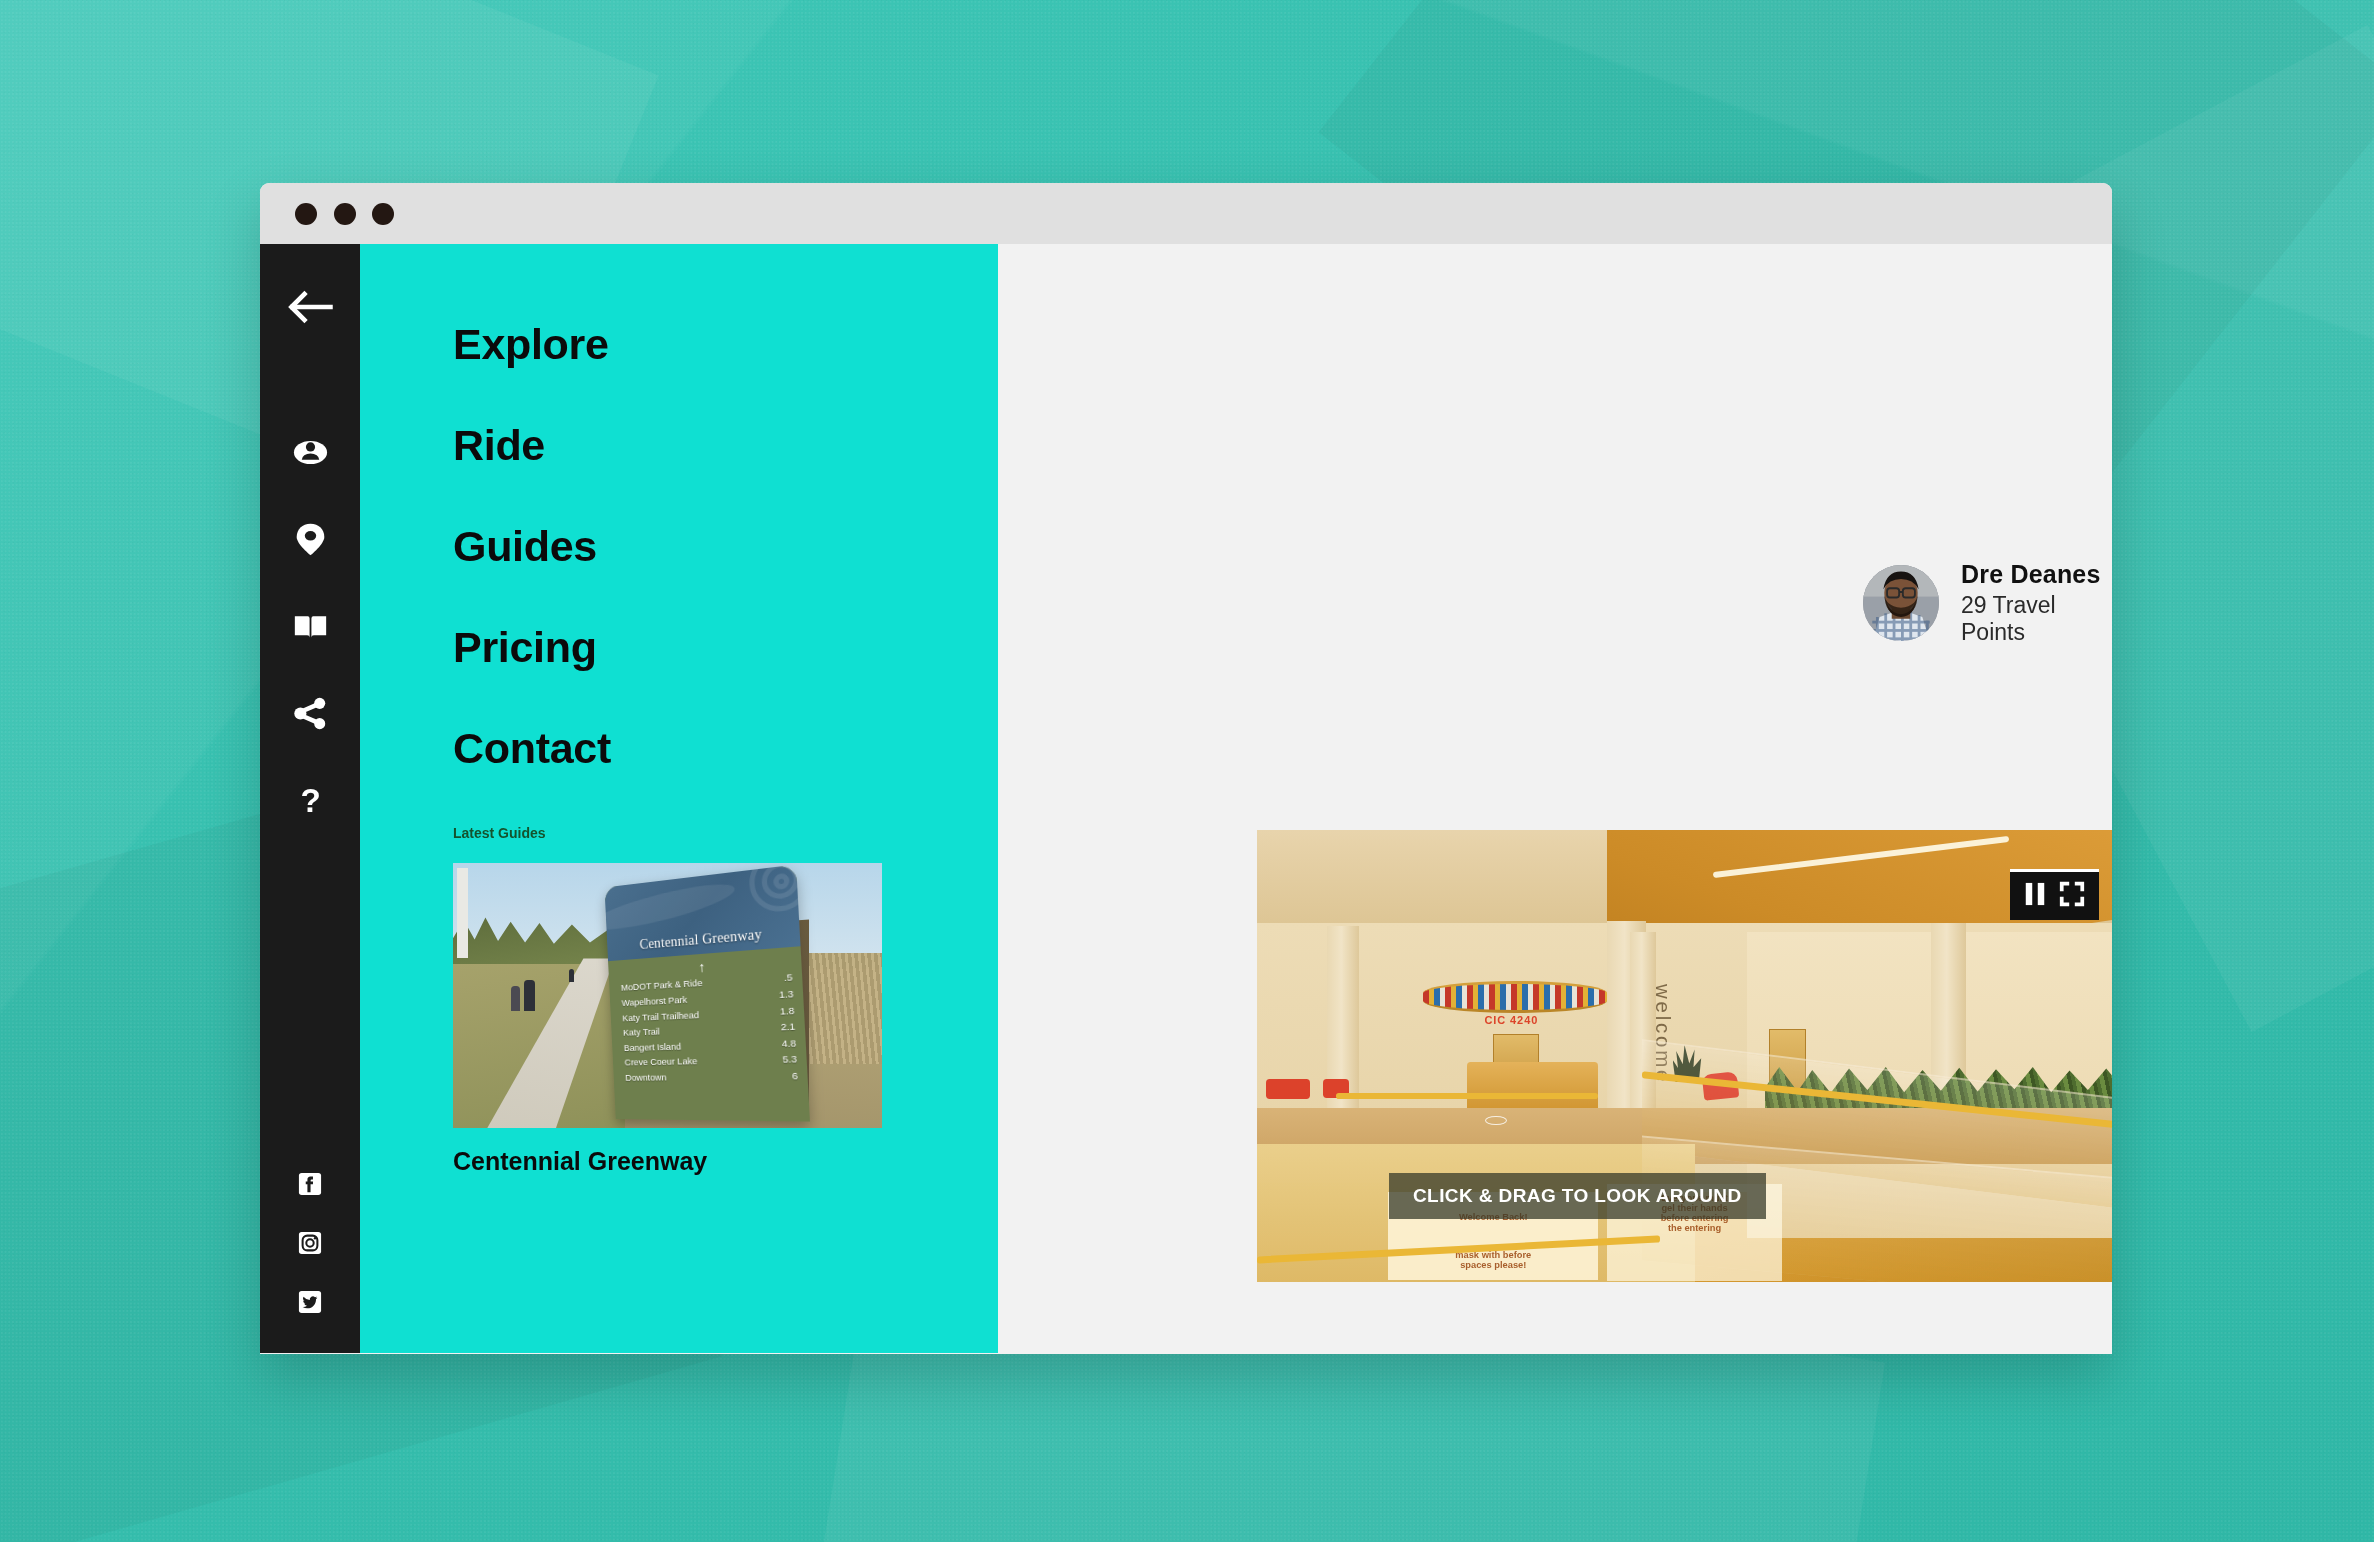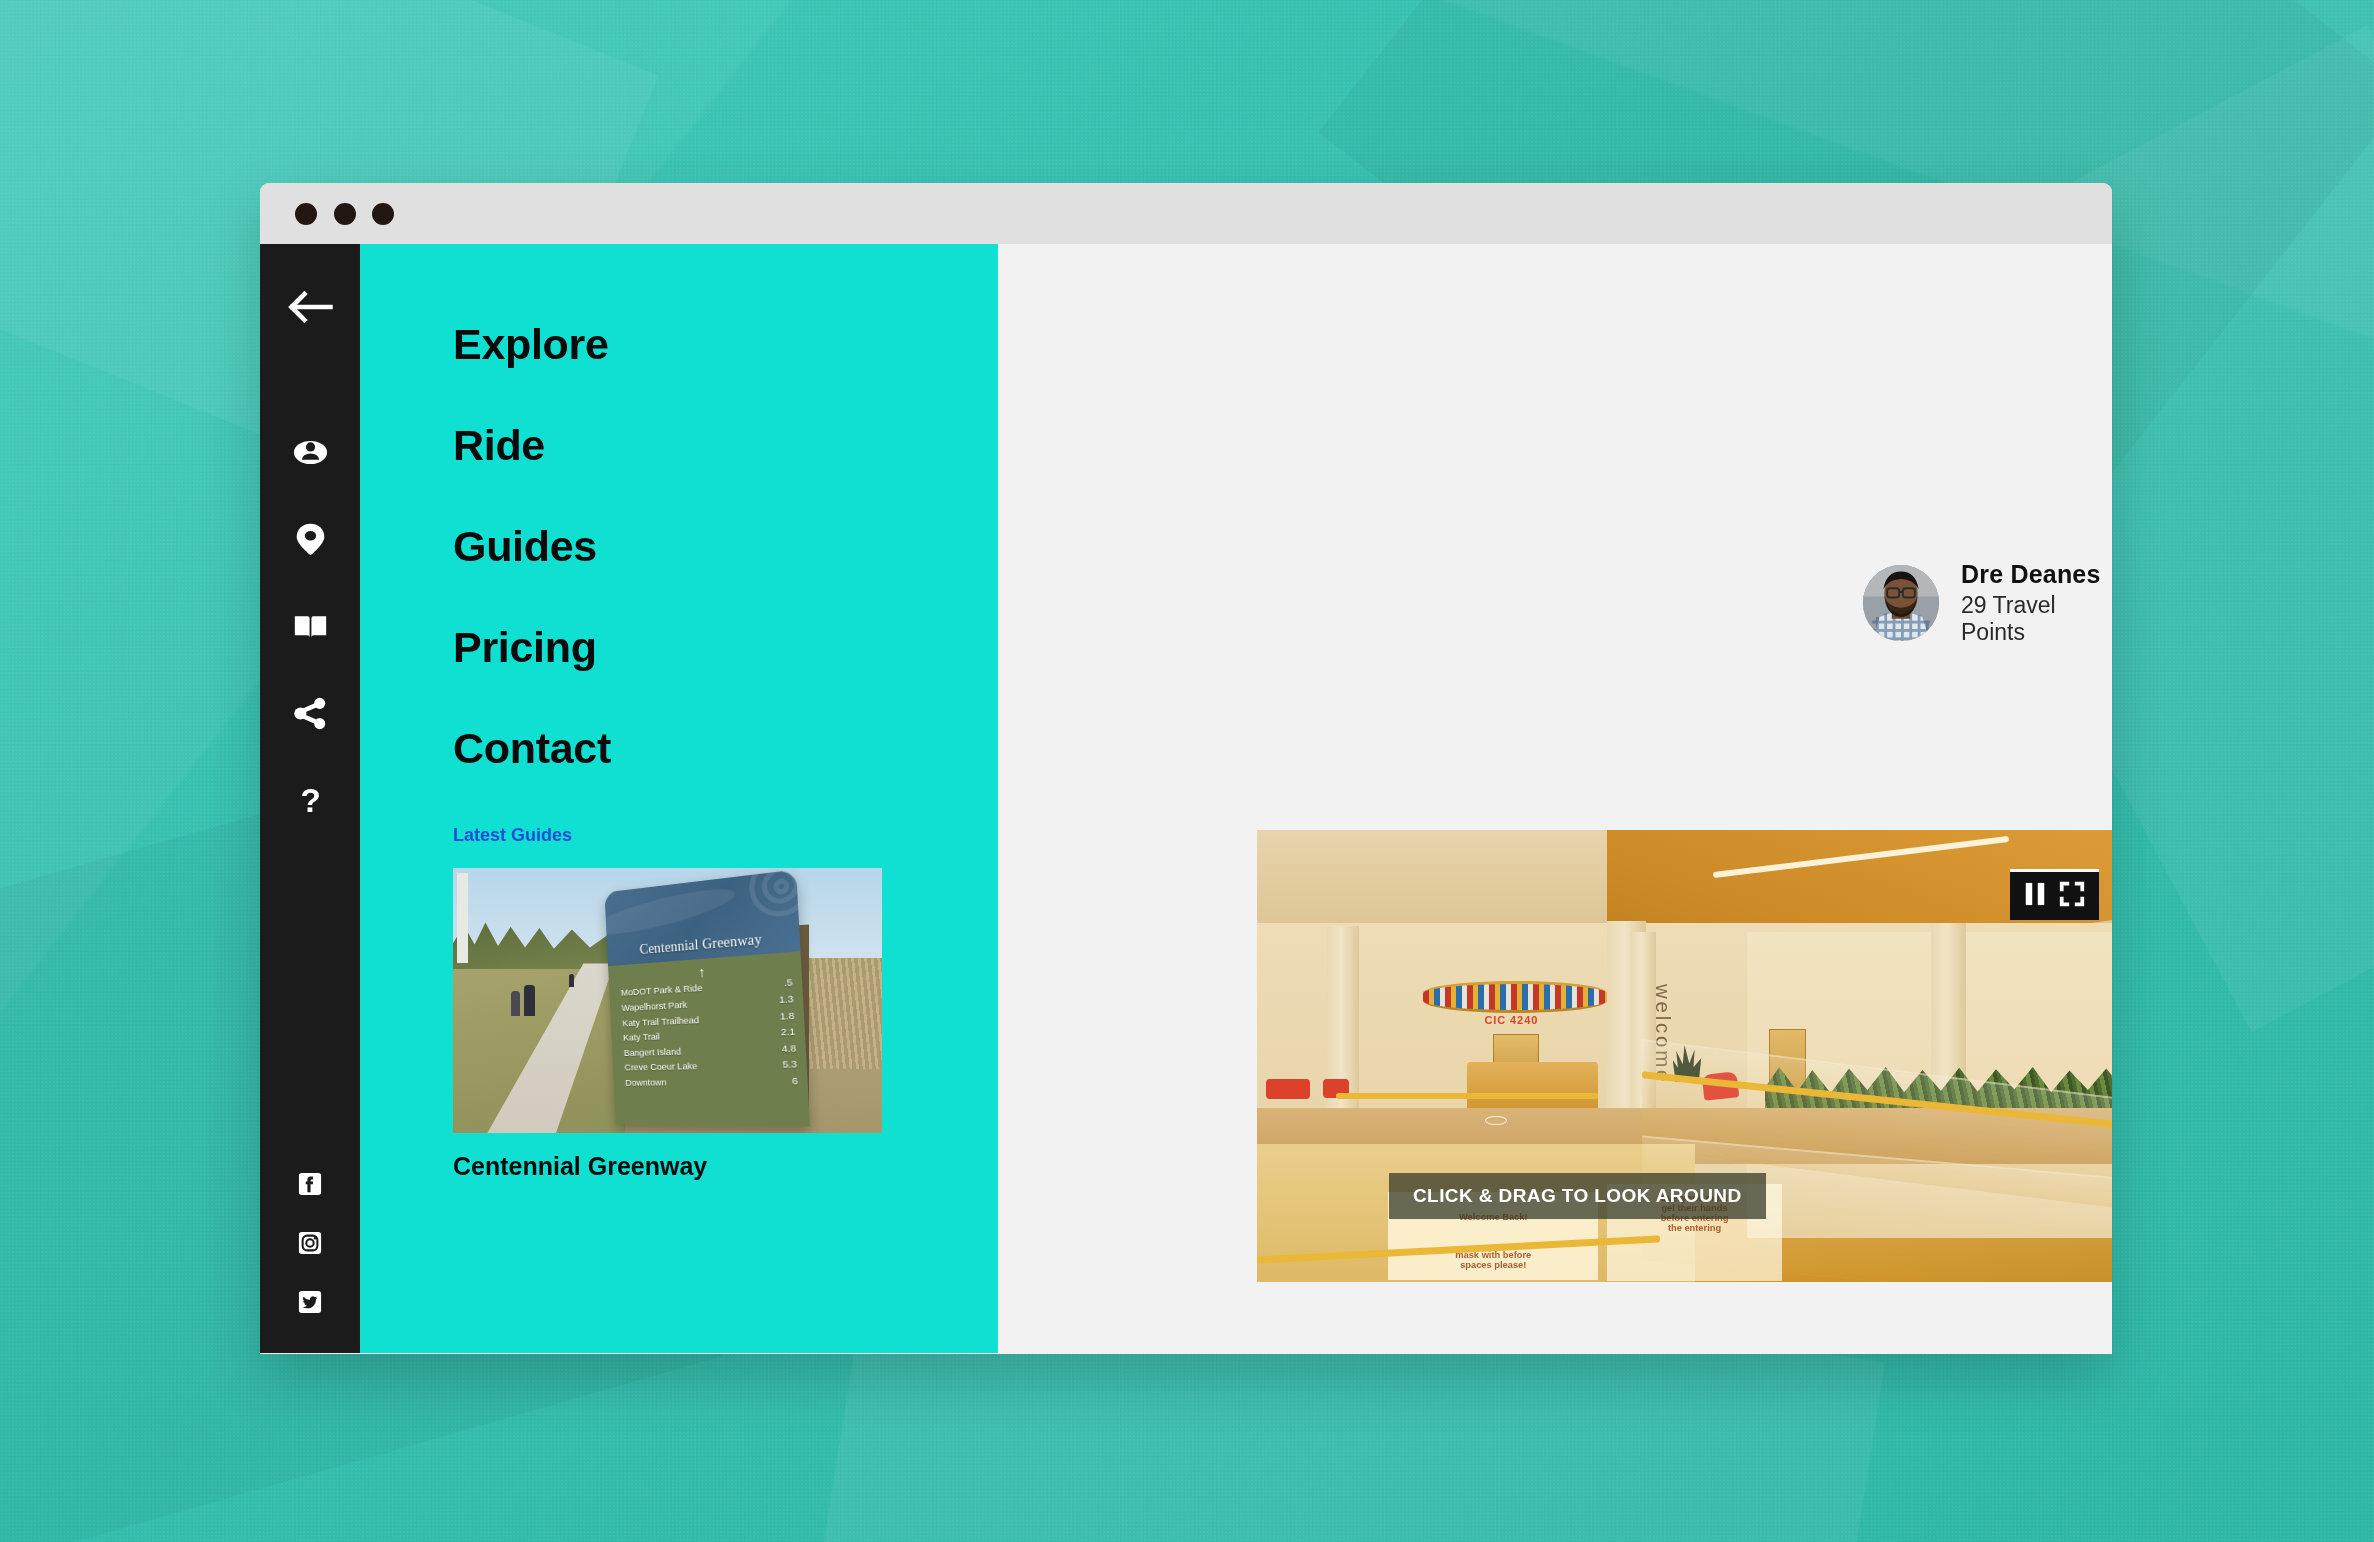--- a/index.html
+++ b/index.html
@@ -174,21 +174,21 @@
     width: 638px; height: 1109px;
     background: #0fe0d2;
     padding: 76px 0 0 93px;
     overflow: hidden;
   }
   .mitem {
     font-size: 43px; font-weight: 800; color: #0b0b0b;
     letter-spacing: -0.3px; margin-bottom: 52px;
     display: block; width: max-content; cursor: pointer;
   }
-  #menu-sub { font-size: 18px; font-weight: 700; color: #1d4ed8; margin-top: 15px; }
+  #menu-sub { font-size: 14px; font-weight: 700; color: #14532d; margin-top: 15px; }
   #guide-card { margin-top: 22px; width: 429px; cursor: pointer; }
   #guide-img {
     position: relative; width: 429px; height: 265px; overflow: hidden;
     background: linear-gradient(180deg,#b9d2e4 0%,#9fc0d8 22%,#9a9a6b 34%,#b6a877 55%,#bfae7e 100%);
   }
   #guide-title { font-size: 25px; font-weight: 800; color: #0b0b0b; margin-top: 18.6px; }
 
   
   .gi { position: absolute; }
   .sky { left:0; top:0; width:100%; height:34%;

